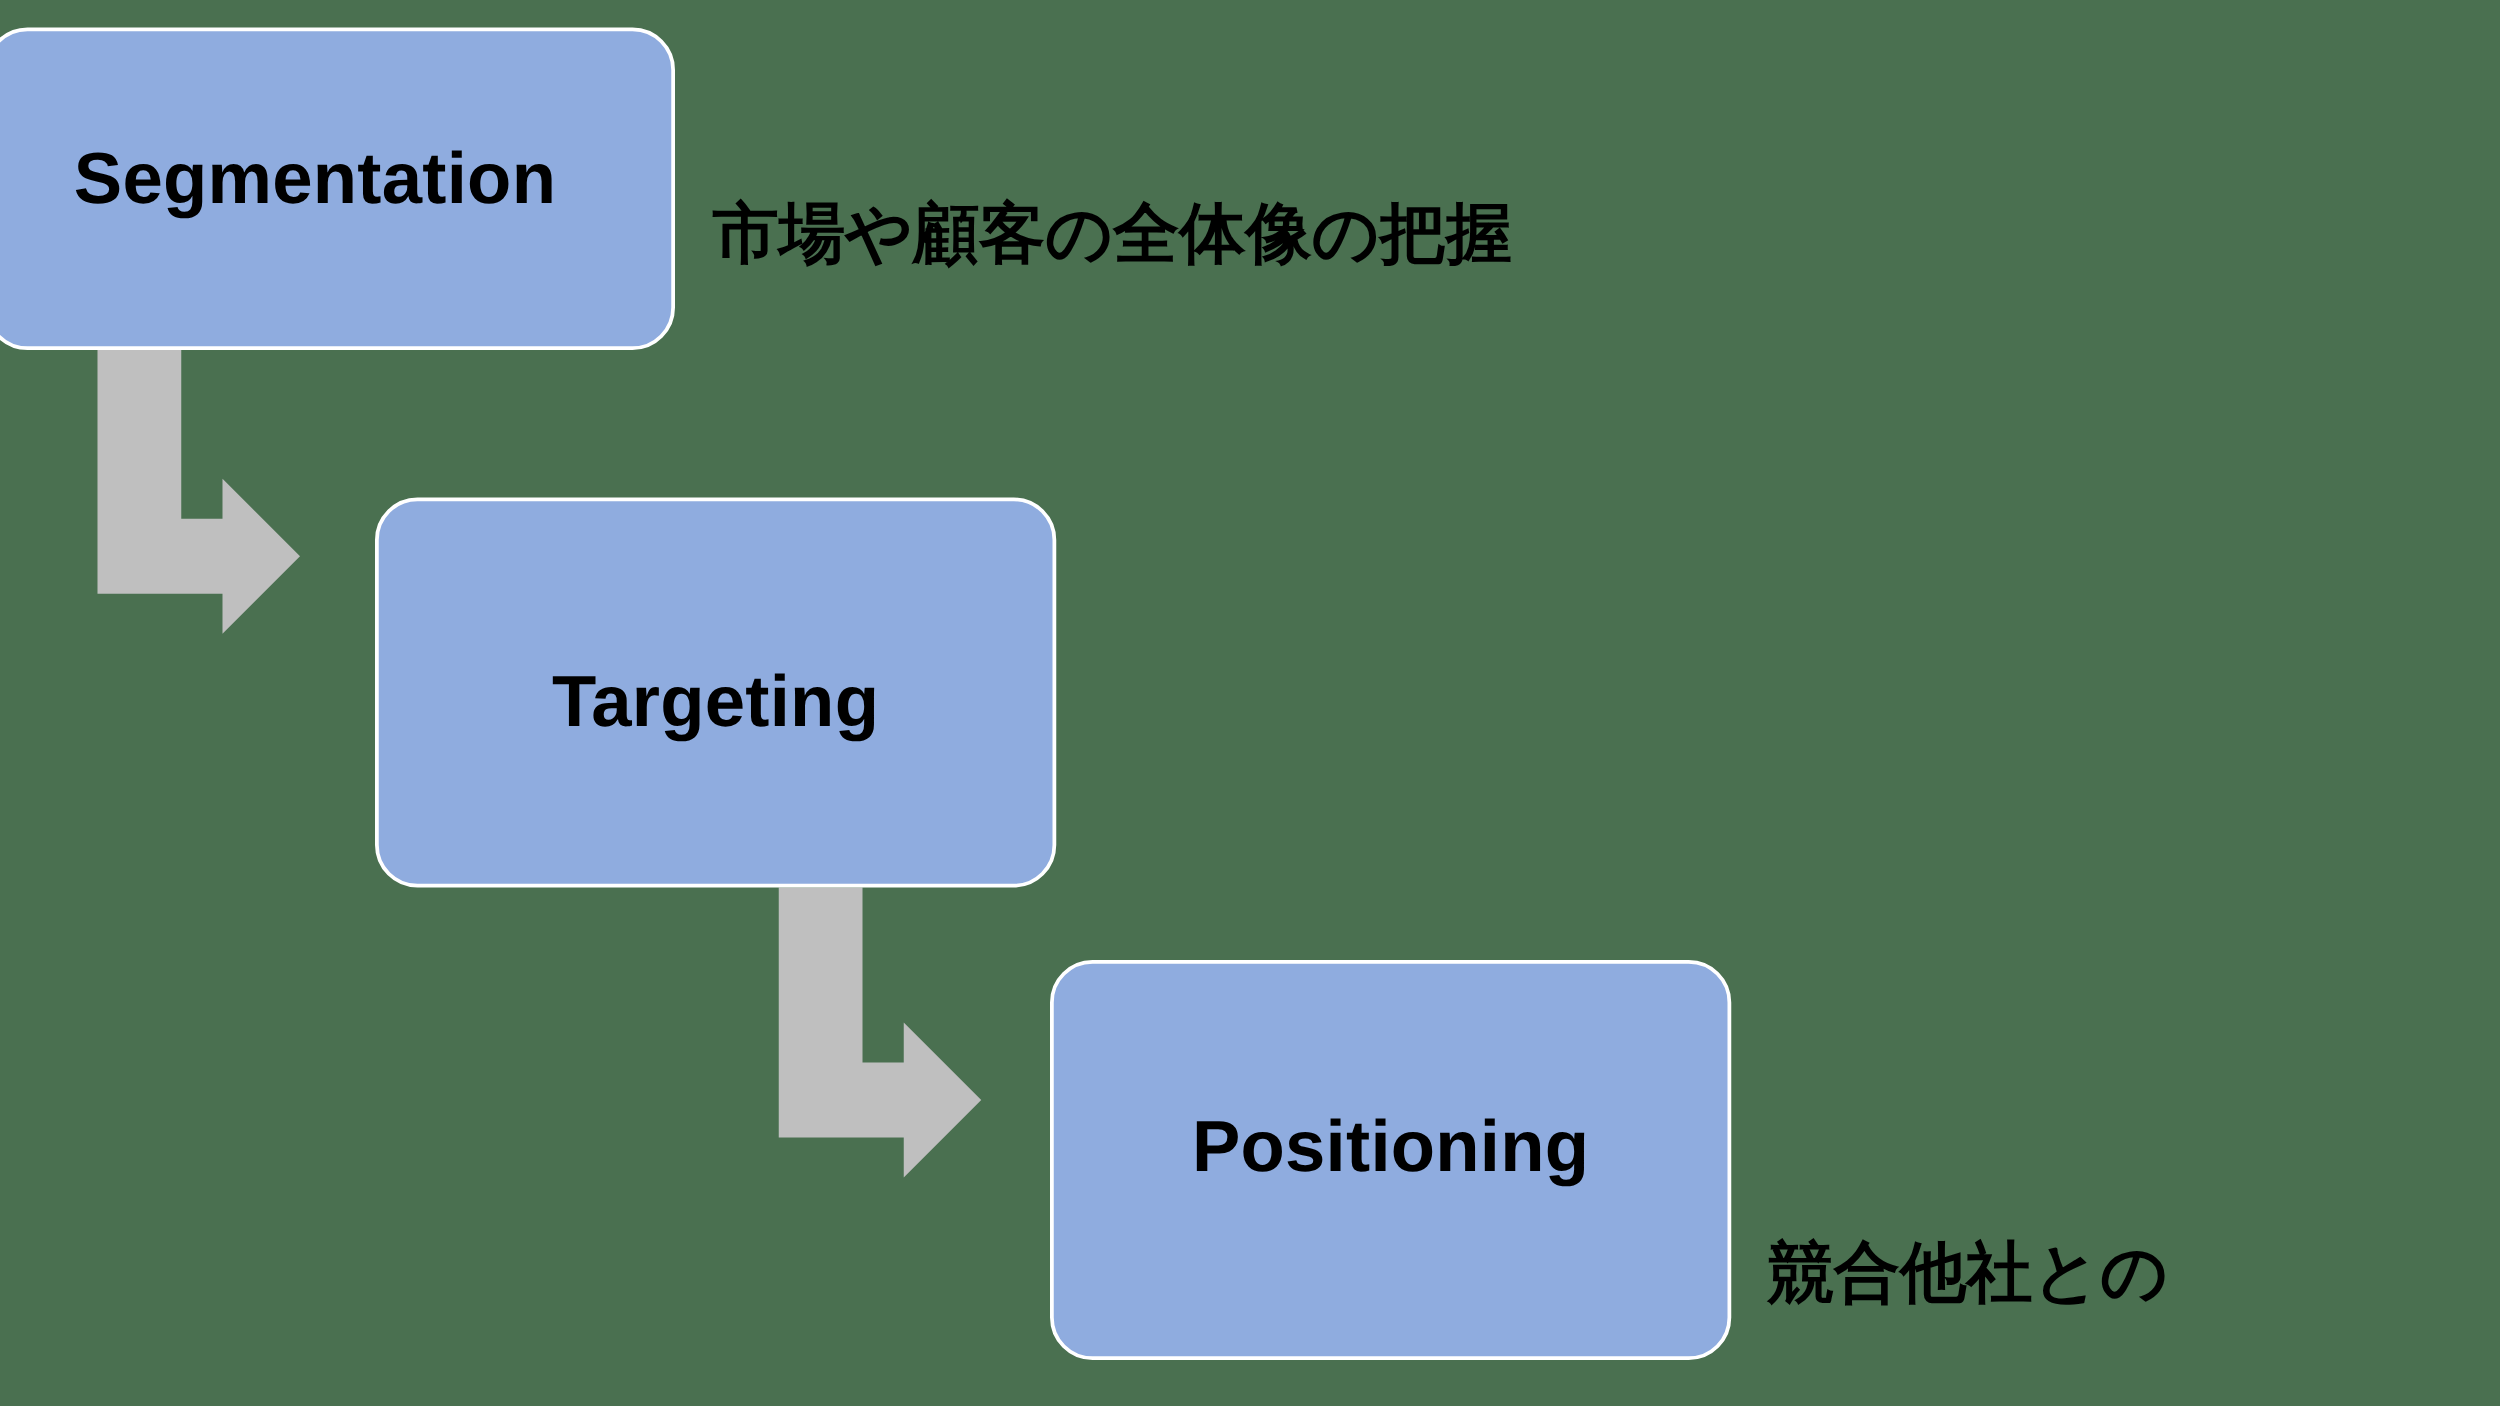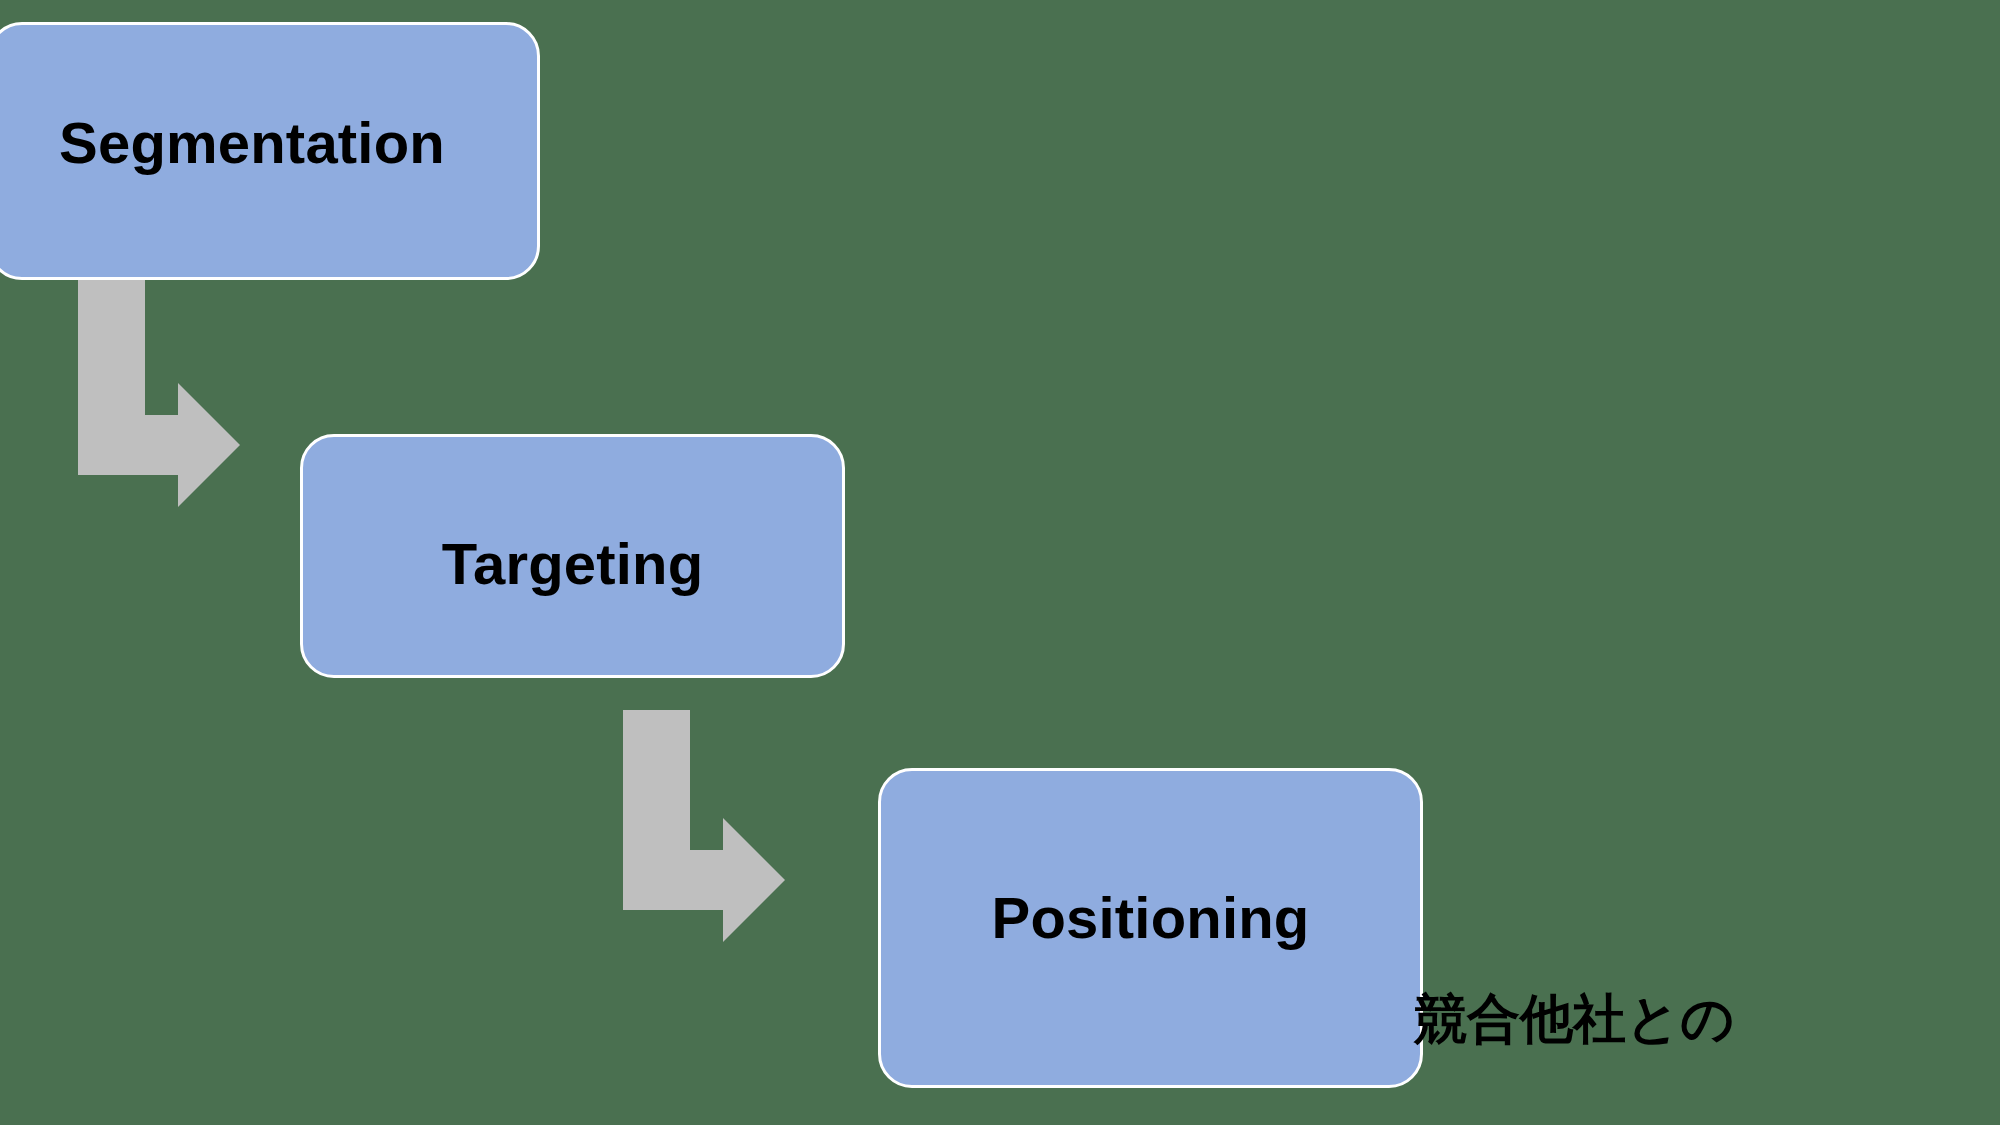--- a/index.html
+++ b/index.html
@@ -26,24 +26,24 @@
     font-size:56px;
     line-height:1;
     letter-spacing:0.2px;
     white-space:nowrap;
   }
 
   
   #box-segmentation { left:-12px;  top:22px;  width:552px; height:258px; }
   #box-segmentation .box-label { font-size:58px; transform:translate(-12px,-8px);text-align:center; }
 
-  #box-targeting    { left:300px;  top:398px; width:545px; height:244px;margin-top:36px; }
+  #box-targeting    { left:300px;  top:398px; width:545px; height:312px; }
   #box-targeting .box-label { font-size:58px; transform:translateY(8px); }
 
-  #box-positioning  { left:840px;  top:768px; width:545px; height:320px;margin-left:38px; }
+  #box-positioning  { left:840px;  top:768px; width:545px; height:320px; }
   #box-positioning .box-label { font-size:58px; transform:translateY(-10px); }
 
   
   .arrow-svg { position:absolute; overflow:visible; }
   #arrow-1 { left:60px;  top:275px; }
   #arrow-2 { left:605px; top:710px; }
 
   
   .caption {
     position:absolute;
@@ -65,20 +65,21 @@
     <path d="M 18 0 L 85 0 L 85 140 L 85 140 L 118 140 L 118 108 L 180 170 L 118 232 L 118 200 L 18 200 Z" fill="#bfbfbf"></path>
   </svg>
 
   <svg id="arrow-2" class="arrow-svg" width="230" height="250" viewBox="0 0 230 250">
     <path d="M 18 0 L 85 0 L 85 140 L 85 140 L 118 140 L 118 108 L 180 170 L 118 232 L 118 200 L 18 200 Z" fill="#bfbfbf"></path>
   </svg>
 
   <div class="box" id="box-segmentation">
     <span class="box-label">Segmentation</span>
   </div>
+  <div class="caption" id="caption-segmentation">市場や顧客の全体像の把握</div>
 
   <div class="box" id="box-targeting">
     <span class="box-label">Targeting</span>
   </div>
 
   <div class="box" id="box-positioning">
     <span class="box-label">Positioning</span>
   </div>
   <div class="caption" id="caption-positioning">
     <div>競合他社との</div>

